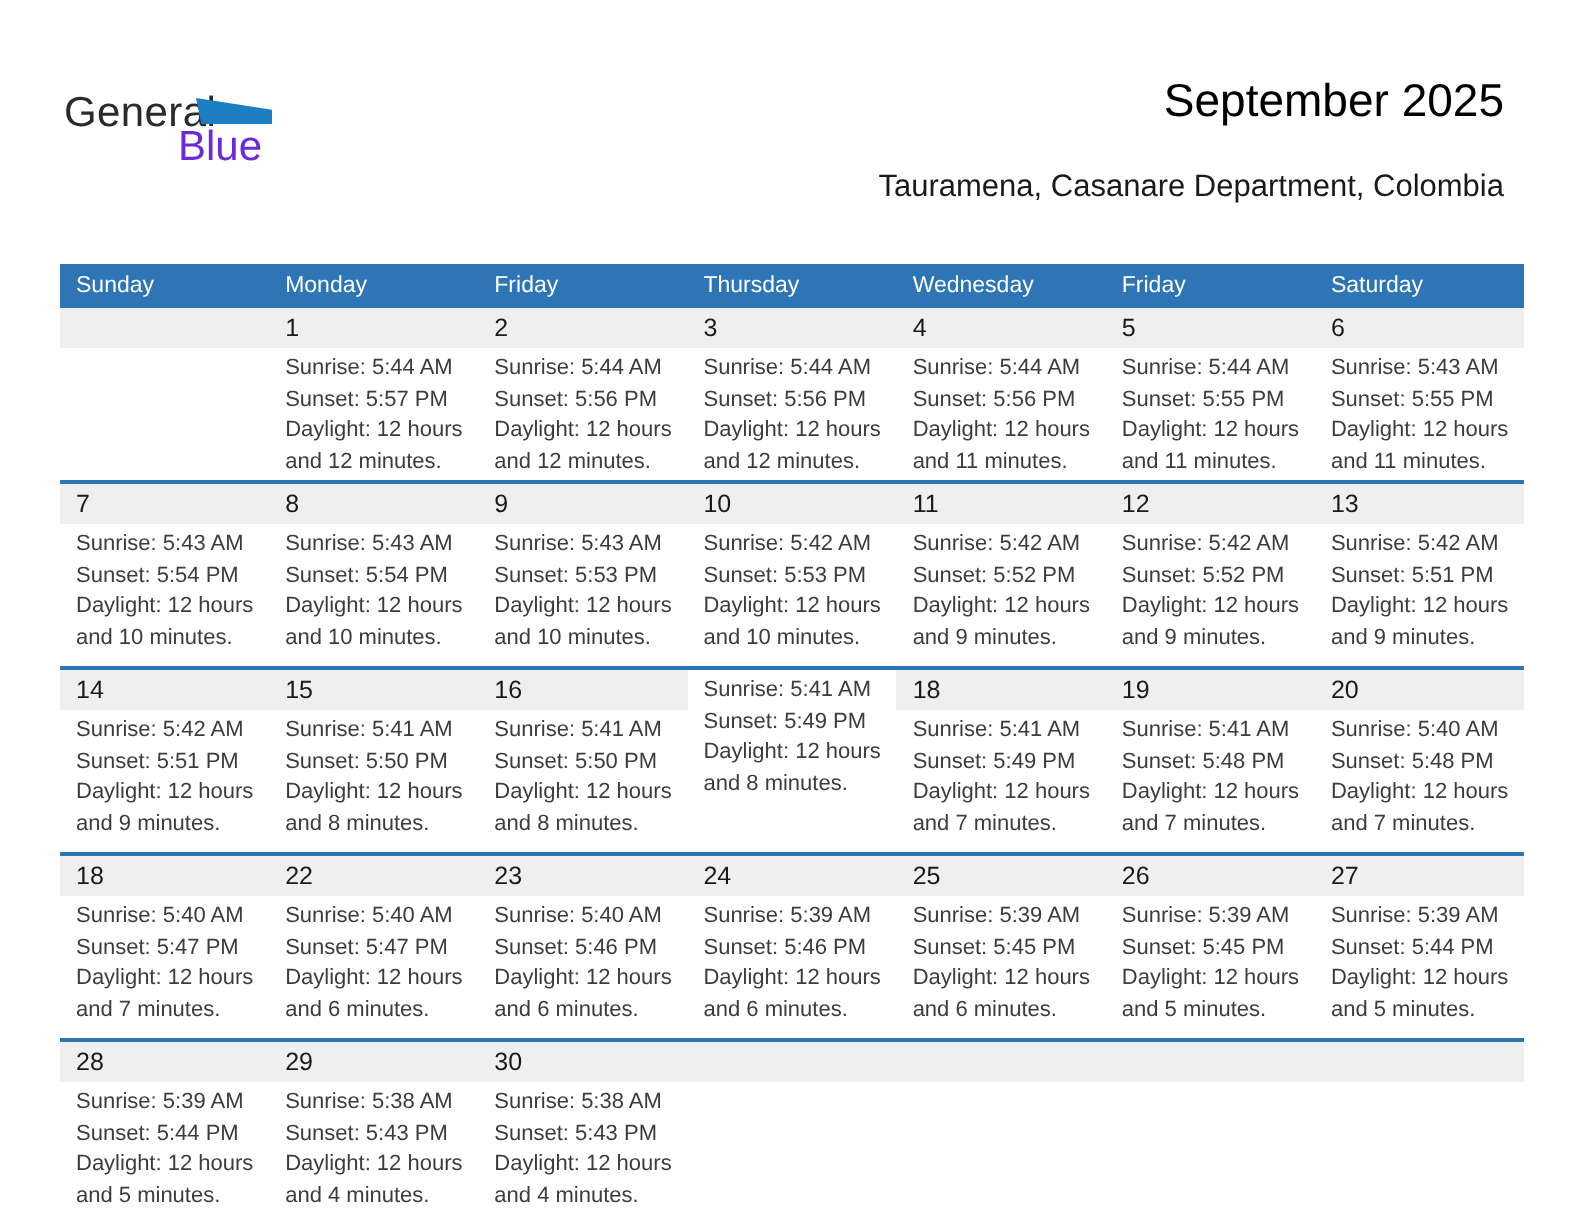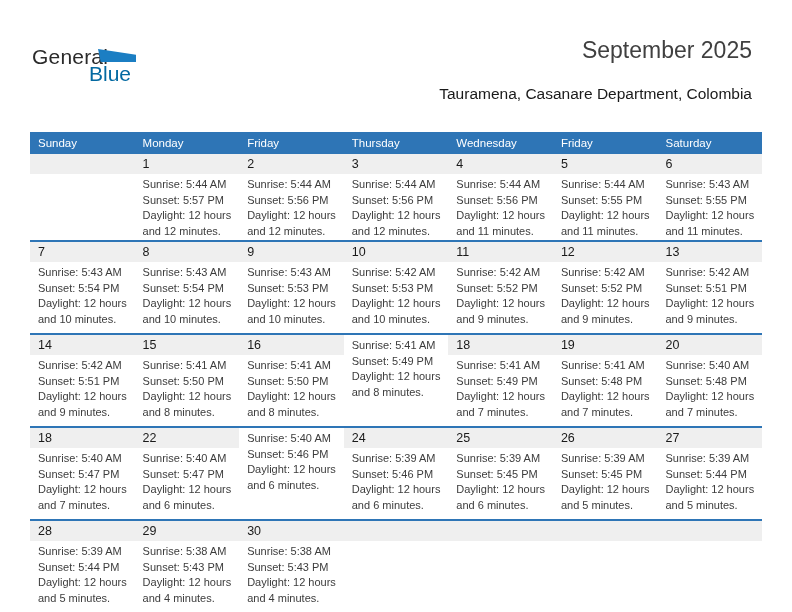--- a/index.html
+++ b/index.html
@@ -6,24 +6,24 @@
   body {
     width:792px; height:612px; background:#ffffff; position:relative;
     font-family:"Liberation Sans", sans-serif; overflow:hidden;
     -webkit-font-smoothing:antialiased;
   }
   
   .logo { position:absolute; left:32px; top:46px; width:110px; height:40px; }
   .logo-general { position:absolute; left:0; top:0; font-size:21px; line-height:21px; color:#2b2b2b; letter-spacing:0.2px; }
   .logo-tri { position:absolute; left:66px; top:3px; width:38px; height:13px; background:#1b7ec3;
               clip-path:polygon(0 0, 100% 45%, 100% 100%, 7% 100%); }
-  .logo-blue { position:absolute; left:57px; top:17px; font-size:21px; line-height:21px; color:#0369a1; }
+  .logo-blue { position:absolute; left:57px; top:17px; font-size:21px; line-height:21px; color:#6d28d9; }
   
   .title-block { position:absolute; right:40px; top:37px; text-align:right; }
-  .page-title { font-size:23px; line-height:27px; color:#404040; }
+  .page-title { font-size:23px; line-height:27px; color:#000000; }
   .page-subtitle { font-size:15.5px; line-height:19px; color:#1a1a1a; margin-top:20px; }
   
   .calendar { position:absolute; left:30px; top:105px; width:732px; }
   .weekday-header { display:flex; background:#2e75b6; height:22px;margin-top:27px; }
   .weekday { flex:1 1 0; color:#ffffff; font-size:11.5px; line-height:22px; padding-left:8px;
              box-sizing:border-box; overflow:hidden; white-space:nowrap; }
   .week-row { display:flex; min-height:91px; border-top:2px solid #2e75b6; background:#ffffff; }
   .week-row:first-child { border-top:none; min-height:86px; }
   .day-cell { flex:1 1 0; box-sizing:border-box; overflow:hidden; }
   .day-num { height:20px; background:#efefef; font-size:12.5px; color:#1a1a1a;
@@ -258,20 +258,21 @@
         <div class="day-cell">
           <div class="day-num">22</div>
           <div class="day-details">
             <div class="detail-line">Sunrise: 5:40 AM</div>
             <div class="detail-line">Sunset: 5:47 PM</div>
             <div class="detail-line">Daylight: 12 hours</div>
             <div class="detail-line">and 6 minutes.</div>
           </div>
         </div>
         <div class="day-cell">
+          <div class="day-num">23</div>
           <div class="day-details">
             <div class="detail-line">Sunrise: 5:40 AM</div>
             <div class="detail-line">Sunset: 5:46 PM</div>
             <div class="detail-line">Daylight: 12 hours</div>
             <div class="detail-line">and 6 minutes.</div>
           </div>
         </div>
         <div class="day-cell">
           <div class="day-num">24</div>
           <div class="day-details">

